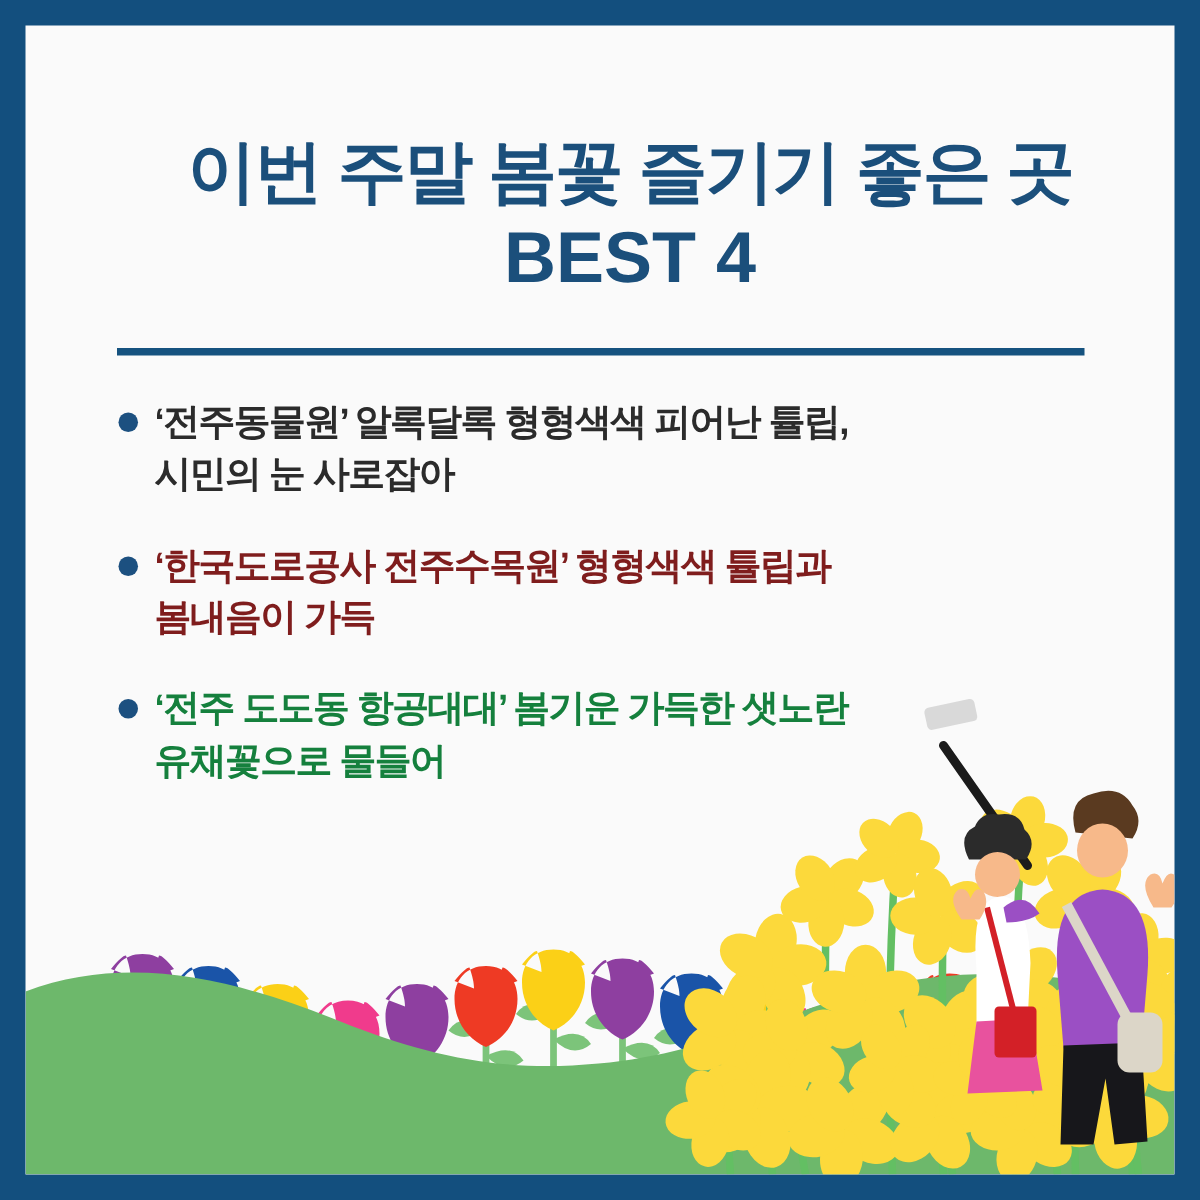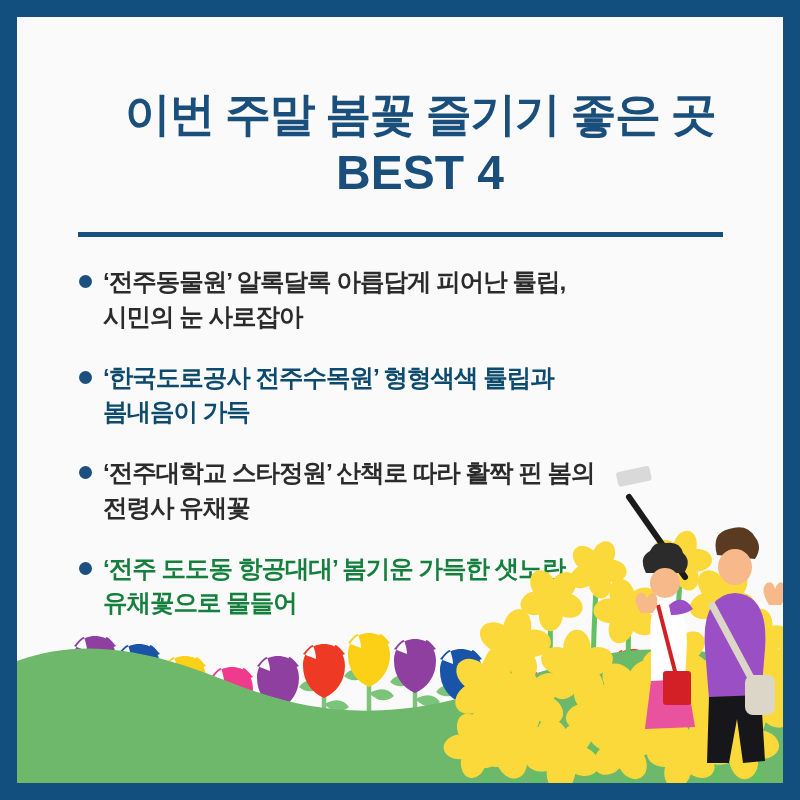--- a/index.html
+++ b/index.html
@@ -115,32 +115,27 @@
     <div class="title" style="color: rgb(27, 79, 123);">
       <span>이번 주말 봄꽃 즐기기 좋은 곳</span>
       <span class="line2">BEST 4</span>
     </div>
 
     <div class="rule" style="background: rgb(21, 82, 127);"></div>
 
     <div class="list">
       <div class="item">
         <span class="dot" style="background: rgb(28, 80, 128);"></span>
-        <span class="itext" style="color: rgb(43, 43, 43);">‘전주동물원’ 알록달록 아릅답게 피어난 튤립,
+        <span class="itext" style="color: rgb(43, 43, 43);">‘전주동물원’ 알록달록 형형색색 피어난 튤립,
 시민의 눈 사로잡아</span>
       </div>
       <div class="item">
         <span class="dot" style="background: rgb(28, 80, 128);"></span>
-        <span class="itext" style="color: #0c4a6e;">‘한국도로공사 전주수목원’ 형형색색 튤립과
+        <span class="itext" style="color: #7f1d1d;">‘한국도로공사 전주수목원’ 형형색색 튤립과
 봄내음이 가득</span>
-      </div>
-      <div class="item">
-        <span class="dot" style="background: rgb(28, 80, 128);"></span>
-        <span class="itext" style="color: rgb(43, 43, 43);">‘전주대학교 스타정원’ 산책로 따라 활짝 핀 봄의
-전령사 유채꽃</span>
       </div>
       <div class="item">
         <span class="dot" style="background: rgb(28, 80, 128);"></span>
         <span class="itext" style="color: #15803d;">‘전주 도도동 항공대대’ 봄기운 가득한 샛노란
 유채꽃으로 물들어</span>
       </div>
     </div>
 
     <svg class="scene" viewBox="0 0 766 330">
       <defs>

